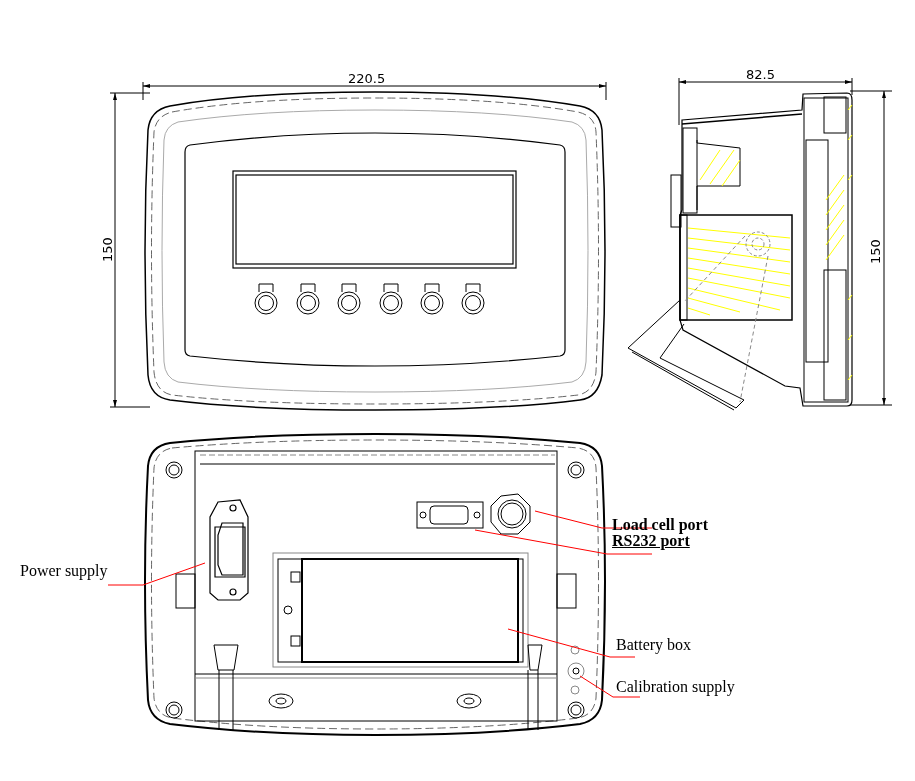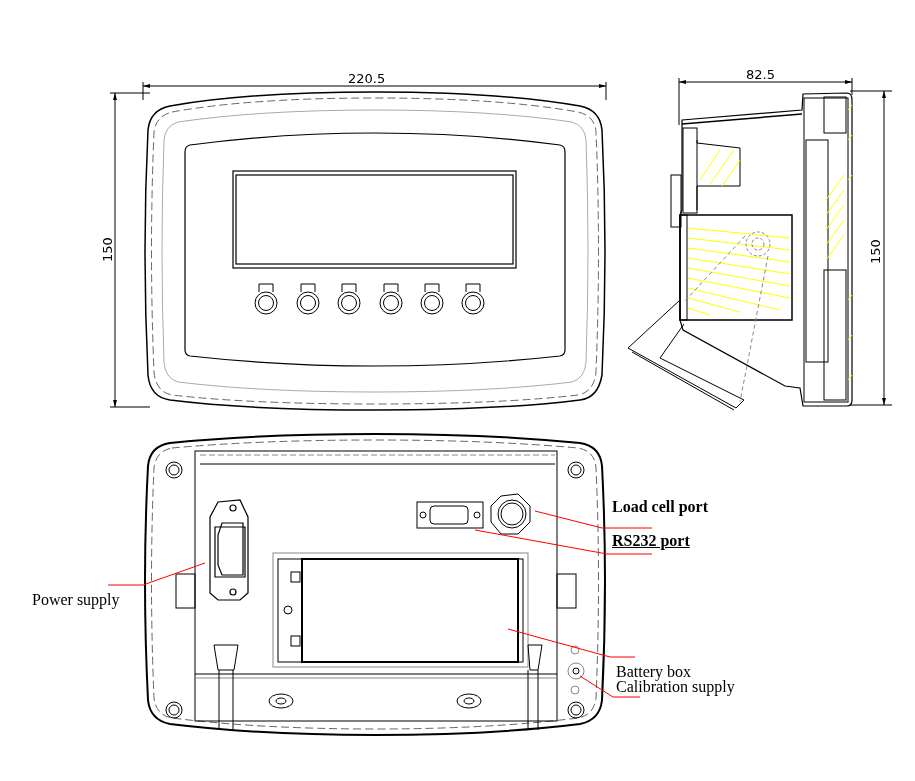--- a/index.html
+++ b/index.html
@@ -242,18 +242,18 @@
   <g stroke="#ff0000" stroke-width="1" fill="none">
     <path d="M108,585 L143,585 L205,563"></path>
     <path d="M535,511 L602,528 L652,528"></path>
     <path d="M475,530 L607,554 L652,554"></path>
     <path d="M508,629 L610,657 L635,657"></path>
     <path d="M580,676 L613,697 L640,697"></path>
   </g>
 </svg>
 
 
-<div class="label" style="left:20px; top:592px;margin-left:12px;">Power supply</div>
-<div class="label bold" style="left:612px; top:499px;">Load cell port</div>
+<div class="label" style="left:20px; top:563px;">Power supply</div>
+<div class="label bold" style="left:612px; top:517px;">Load cell port</div>
 <div class="label bold" style="left:612px; top:533px;text-decoration:underline;">RS232 port</div>
-<div class="label" style="left:616px; top:664px;">Battery box</div>
+<div class="label" style="left:616px; top:637px;">Battery box</div>
 <div class="label" style="left:616px; top:679px;">Calibration supply</div>
 </div>
 
 </body></html>

